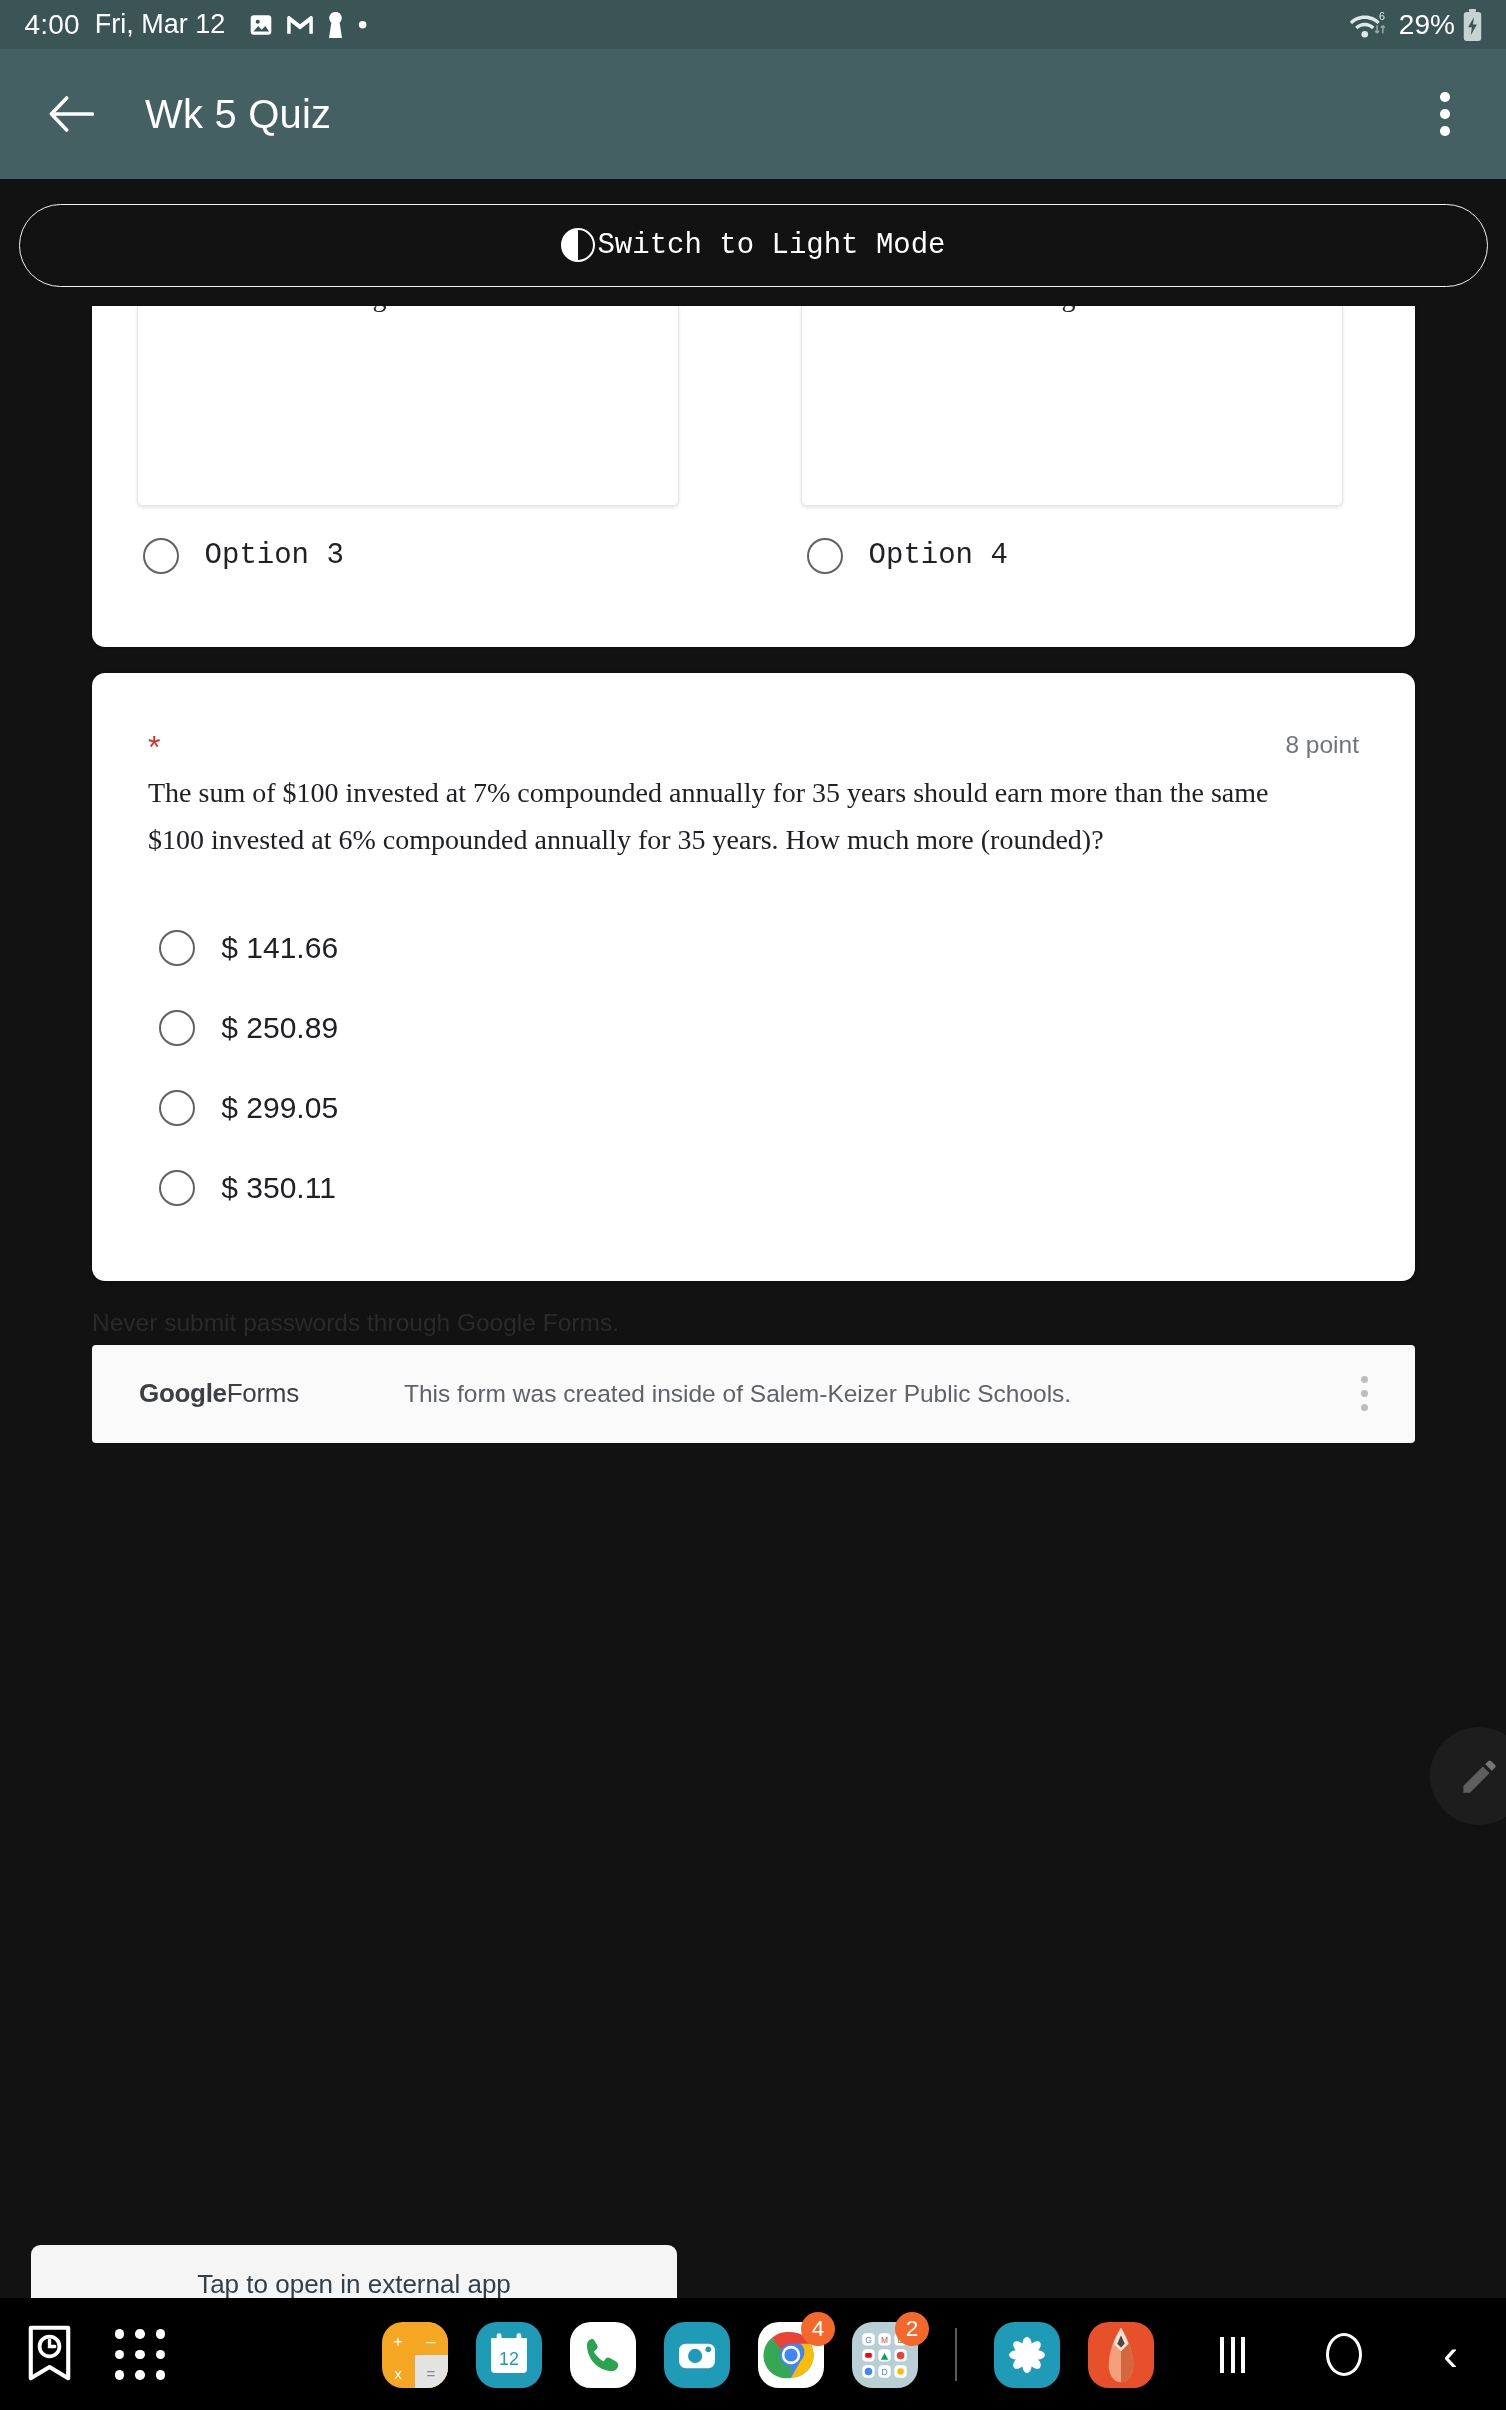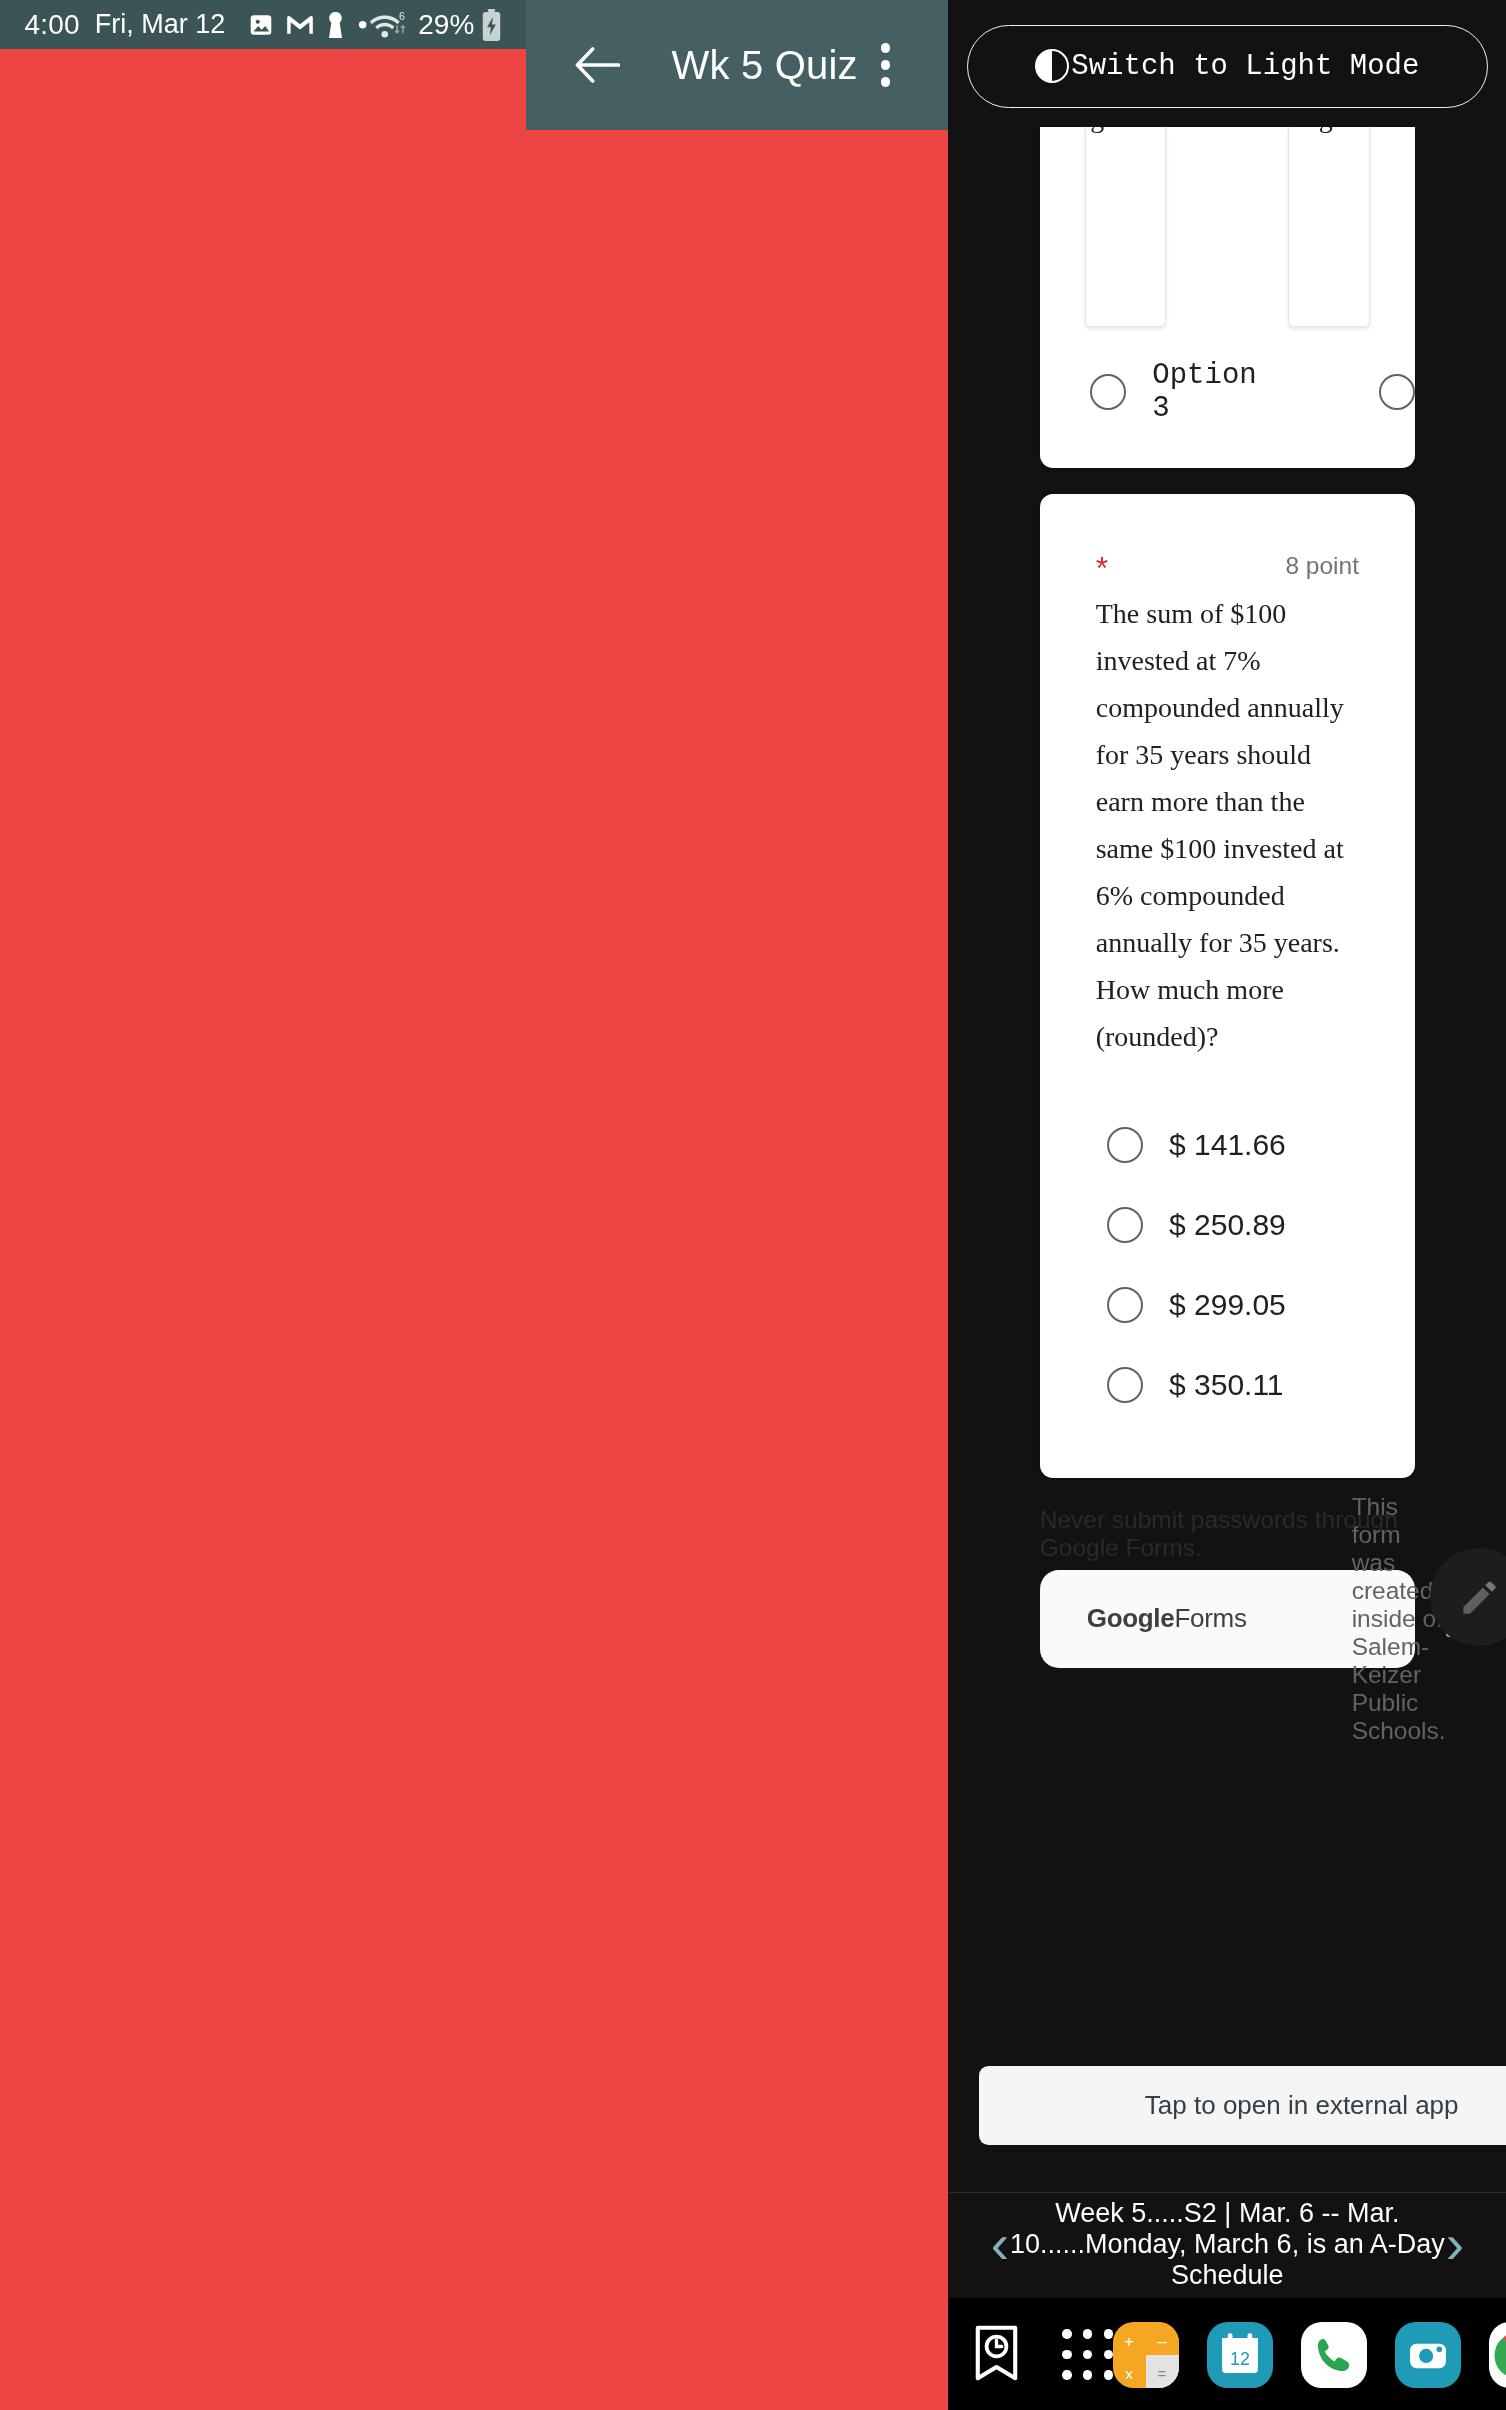--- a/index.html
+++ b/index.html
@@ -9,21 +9,21 @@
     background: #121212;
     font-family: "Liberation Sans", sans-serif;
     overflow: hidden;
   }
   .screen {
     position: relative;
     width: 1507px;
     height: 2411px;
     background: #ef4444;
     display: flex;
-    flex-direction: row;
+    flex-direction: column;
   }
 
   
   .status-bar {
     height: 49px;
     background: #3b5557;
     display: flex;
     align-items: center;
     padding: 0 24.5px;
     flex: 0 0 auto;
@@ -265,21 +265,21 @@
   }
   .disclaimer {
     margin: 28px 92px 8px 92px;
     color: #2a2a2a;
     font-size: 24.5px;
   }
 
   .gf-footer {
     margin: 5.6px 92px 0 92px;
     background: #fafafa;
-    border-radius: 19px;
+    border-radius: 4px;
     height: 98px;
     display: flex;
     align-items: center;
     padding: 0 47px;
   }
   .gf-logo {
     font-size: 26px;
     color: #3c4043;
     letter-spacing: -0.3px;
     white-space: nowrap;

